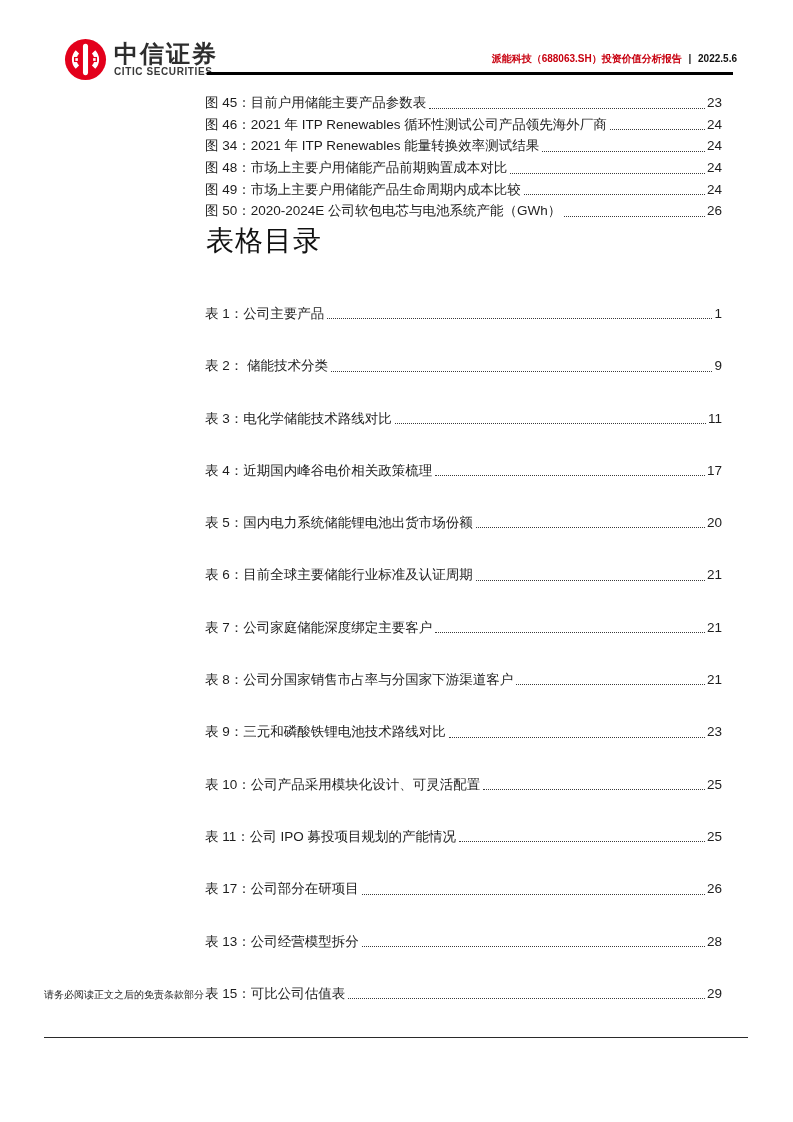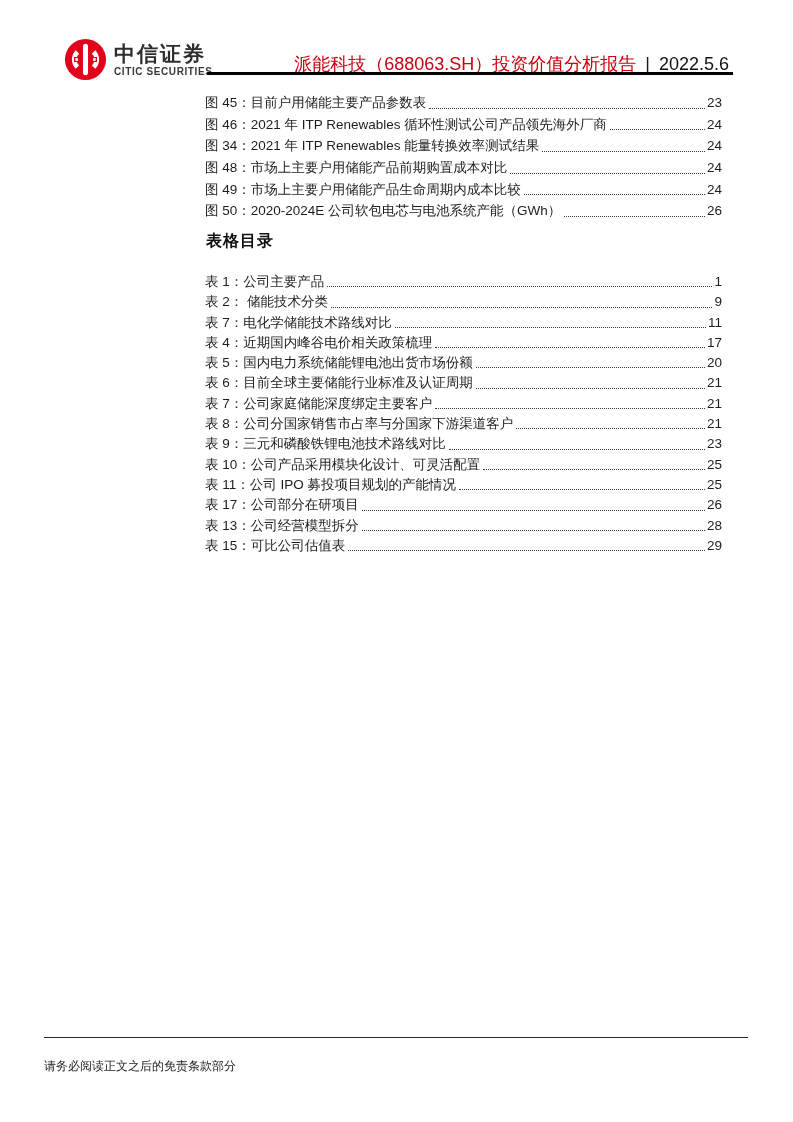--- a/index.html
+++ b/index.html
@@ -16,33 +16,33 @@
 
   
   .brand {
     position: absolute;
     top: 38px; left: 64px;
     display: flex; align-items: center;
   }
   .brand-mark { width: 43px; height: 43px; display: block; }
   .brand-text { margin-left: 7px; }
   .brand-cn {
-    font-size: 21px; font-weight: bold; color: #2d2d2d;
+    font-size: 24px; font-weight: bold; color: #2d2d2d;
     letter-spacing: 2px; line-height: 24px;
     font-family: "Liberation Serif", "DejaVu Serif", serif;
   }
   .brand-en {
     font-size: 10px; font-weight: bold; color: #3a3a3a;
     letter-spacing: 0.6px; line-height: 10px; margin-top: 1px;
   }
 
   .report-head {
     position: absolute;
-    top: 52px; right: 64px;
-    font-size: 18px; font-weight: normal;
+    top: 52px; right: 56px;
+    font-size: 10px; font-weight: bold;
     white-space: nowrap;
   }
   .report-title { color: #c8000f; }
   .report-sep { color: #1a1a1a; padding: 0 4px; }
   .report-date { color: #111111; }
 
   .head-rule {
     position: absolute;
     top: 72px; left: 207px;
     width: 526px; height: 3px;
@@ -55,52 +55,52 @@
   .tables-list  { top: 272px; }
 
   .toc-entry {
     display: flex;
     align-items: center;
     font-size: 13.5px;
     color: #1d1d1d;
     cursor: pointer;
   }
   .figures-list .toc-entry { height: 21.7px; line-height: 21.7px; }
-  .tables-list  .toc-entry { height: 20.3px; line-height: 20.3px; }
+  .tables-list  .toc-entry { height: 20.3px; line-height: 20.3px; margin-top: 32px; }
 
   .toc-label { white-space: nowrap; }
   .toc-dots {
     flex: 1;
     border-bottom: 1.7px dotted #3a3a3a;
     margin: 0 2px 0 3px;
     align-self: flex-end;
     transform: translateY(-5px);
     min-width: 12px;
   }
   .toc-page { white-space: nowrap; text-align: right; }
 
   .section-heading {
     position: absolute;
     left: 206px; top: 226px;
-    font-size: 16px; font-weight: bold; color: #111111;
+    font-size: 28px; font-weight: normal; color: #111111;
     letter-spacing: 1px;
     line-height: 30px;
   }
 
   
   .foot-rule {
     position: absolute;
     top: 1037px; left: 44px;
     width: 704px; height: 1px;
     background: #2a2a2a;
   }
   .footer-text {
     position: absolute;
-    top: 1058px; left: 44px;
-    font-size: 12px; color: #222222;
+    top: 988px; left: 44px;
+    font-size: 10px; color: #222222;
   }
 </style>
 </head>
 <body>
 
 <div class="page">
 
   <div class="brand">
     <span>
       <svg class="brand-mark" viewBox="0 0 44 44" xmlns="http://www.w3.org/2000/svg">
@@ -168,21 +168,21 @@
       <span class="toc-label">表 1：公司主要产品</span>
       <span class="toc-dots"></span>
       <span class="toc-page">1</span>
     </li>
     <li class="toc-entry">
       <span class="toc-label">表 2： 储能技术分类</span>
       <span class="toc-dots"></span>
       <span class="toc-page">9</span>
     </li>
     <li class="toc-entry">
-      <span class="toc-label">表 7：电化学储能技术路线对比</span>
+      <span class="toc-label">表 3：电化学储能技术路线对比</span>
       <span class="toc-dots"></span>
       <span class="toc-page">11</span>
     </li>
     <li class="toc-entry">
       <span class="toc-label">表 4：近期国内峰谷电价相关政策梳理</span>
       <span class="toc-dots"></span>
       <span class="toc-page">17</span>
     </li>
     <li class="toc-entry">
       <span class="toc-label">表 5：国内电力系统储能锂电池出货市场份额</span>

